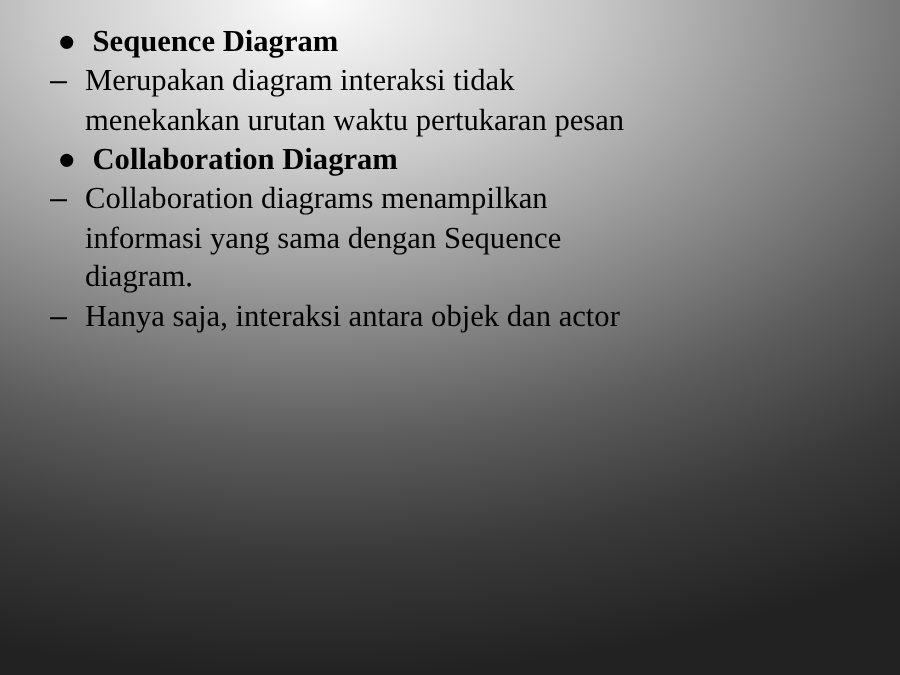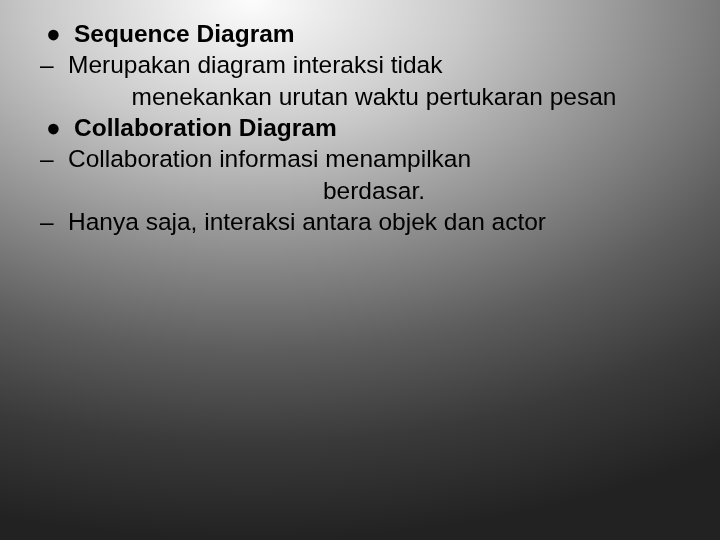--- a/index.html
+++ b/index.html
@@ -38,27 +38,27 @@
     text-align: left;
     padding-left: 6px;
   }
   .dash {
     width: 28px;
     flex: 0 0 28px;
     text-align: left;
   }
   .sub {
     padding-left: 28px;
-    text-align: center;
   }
   .bold {
     font-weight: bold;
   }
   .txt {
     flex: 1 1 auto;
+    font-family: Liberation Serif, serif;
   }
 </style>
 </head>
 <body>
 
 <div class="slide">
   <div class="content">
 
     <div class="row">
       <span class="bullet bold">●</span>
@@ -73,24 +73,27 @@
       <span class="txt">menekankan urutan waktu pertukaran pesan</span>
     </div>
 
     <div class="row">
       <span class="bullet bold">●</span>
       <span class="txt bold">Collaboration Diagram</span>
     </div>
 
     <div class="row">
       <span class="dash">–</span>
-      <span class="txt">Collaboration informasi menampilkan</span>
+      <span class="txt">Collaboration diagrams menampilkan</span>
     </div>
     <div class="row sub">
-      <span class="txt">berdasar.</span>
+      <span class="txt">informasi yang sama dengan Sequence</span>
+    </div>
+    <div class="row sub">
+      <span class="txt">diagram.</span>
     </div>
 
     <div class="row">
       <span class="dash">–</span>
       <span class="txt">Hanya saja, interaksi antara objek dan actor</span>
     </div>
 
   </div>
 </div>
 

